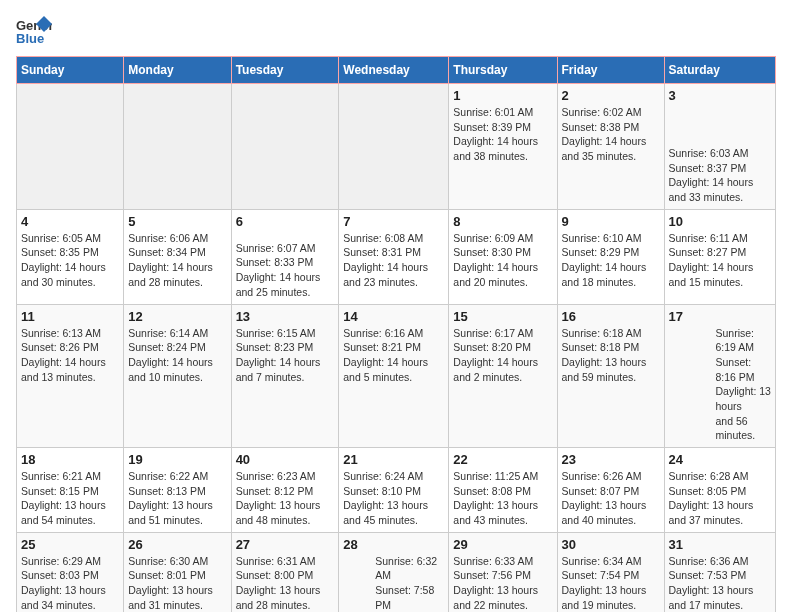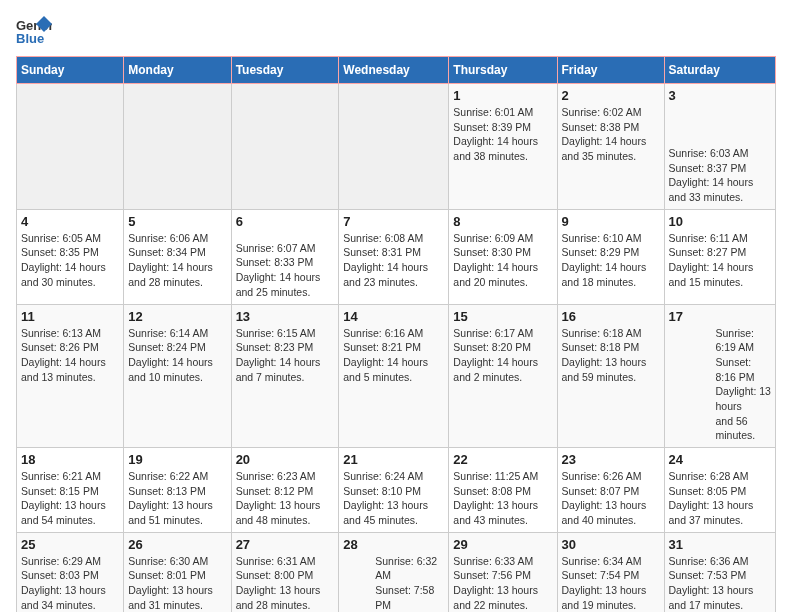--- a/index.html
+++ b/index.html
@@ -244,21 +244,21 @@
 and 54 minutes.</div>
         </td>
         <td>
           <span class="day-num">19</span>
           <div class="day-info" style="white-space: pre-line;">Sunrise: 6:22 AM
 Sunset: 8:13 PM
 Daylight: 13 hours
 and 51 minutes.</div>
         </td>
         <td>
-          <span class="day-num">20</span>
+          <span class="day-num">40</span>
           <div class="day-info" style="white-space: pre-line;">Sunrise: 6:23 AM
 Sunset: 8:12 PM
 Daylight: 13 hours
 and 48 minutes.</div>
         </td>
         <td>
           <span class="day-num">21</span>
           <div class="day-info" style="white-space: pre-line;">Sunrise: 6:24 AM
 Sunset: 8:10 PM
 Daylight: 13 hours

